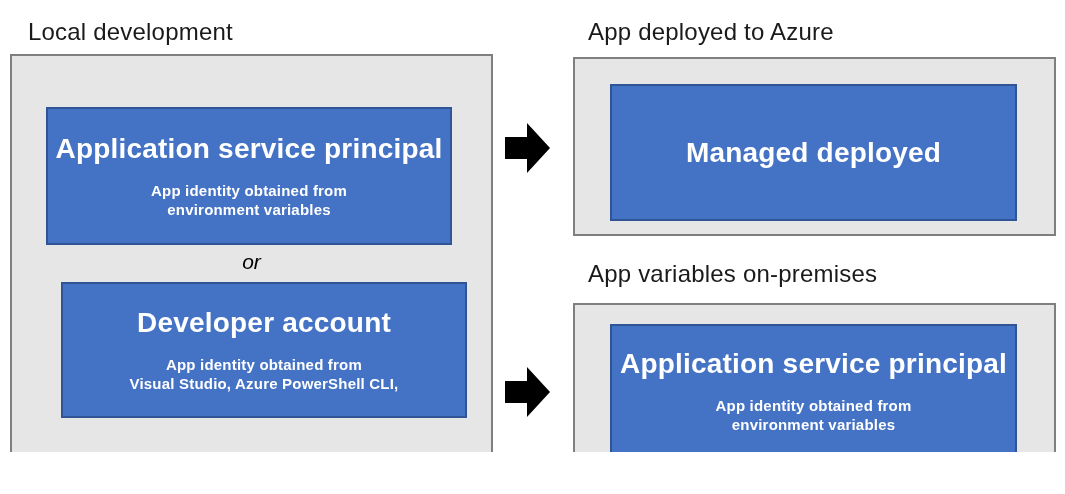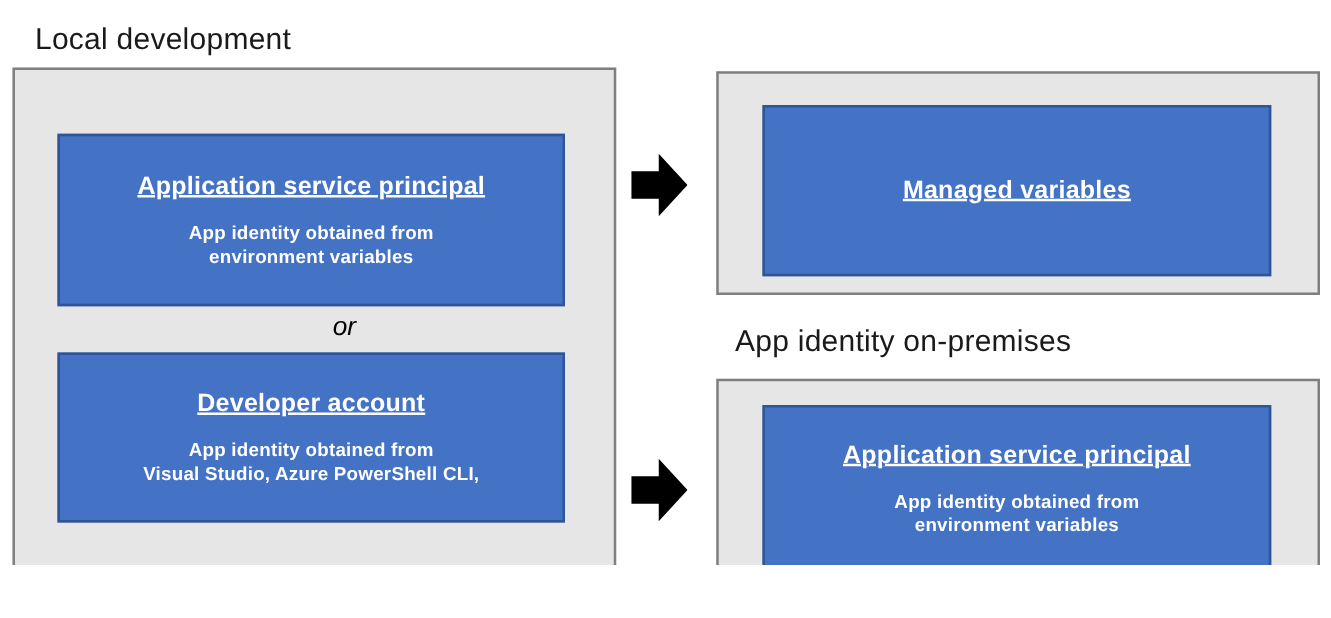--- a/index.html
+++ b/index.html
@@ -31,41 +31,39 @@
     border: 2px solid #2f5596;
     color: #ffffff;
     display: flex;
     flex-direction: column;
     align-items: center;
     justify-content: center;
     text-align: center;
     gap: 16px;
   }
   .box-title {
-    font-size: 20px;
+    font-size: 28px;
     font-weight: 600;
     letter-spacing: 0.2px;
     white-space: nowrap;
-    text-decoration: underline;
   }
   .box-sub {
     font-size: 15px;
     font-weight: 700;
     line-height: 19px;
     letter-spacing: 0.2px;
   }
   .or-label {
     position: absolute;
     left: 0;
     width: 100%;
     text-align: center;
     font-size: 21px;
     font-style: italic;
     color: #000000;
-    margin-left: 24px;
   }
   .arrow {
     position: absolute;
     width: 45px;
     height: 50px;
   }
 </style>
 </head>
 <body>
 
@@ -78,45 +76,46 @@
     <div class="blue-box" style="left:34px; top:51px; width:406px; height:138px;">
       <div class="box-title">Application service principal</div>
       <div class="box-sub">
         <div>App identity obtained from</div>
         <div>environment variables</div>
       </div>
     </div>
 
     <div class="or-label" style="top:194px;">or</div>
 
-    <div class="blue-box" style="left:34px; top:226px; width:406px; height:136px;">
+    <div class="blue-box" style="left:49px; top:226px; width:406px; height:136px;">
       <div class="box-title">Developer account</div>
       <div class="box-sub">
         <div>App identity obtained from</div>
         <div>Visual Studio, Azure PowerShell CLI,</div>
       </div>
     </div>
   </div>
 
   <svg class="arrow" style="left:505px; top:123px;" viewBox="0 0 45 50" aria-hidden="true">
     <polygon points="0,14 22,14 22,0 45,25 22,50 22,36 0,36" fill="#000000"></polygon>
   </svg>
 
   <svg class="arrow" style="left:505px; top:367px;" viewBox="0 0 45 50" aria-hidden="true">
     <polygon points="0,14 22,14 22,0 45,25 22,50 22,36 0,36" fill="#000000"></polygon>
   </svg>
 
+  <div class="heading" style="left:588px; top:18px;">App deployed to Azure</div>
 
   <div class="container" style="left:573px; top:57px; width:483px; height:179px;">
     <div class="blue-box" style="left:35px; top:25px; width:407px; height:137px;">
-      <div class="box-title">Managed variables</div>
+      <div class="box-title">Managed deployed</div>
     </div>
   </div>
 
-  <div class="heading" style="left:588px; top:260px;">App identity on-premises</div>
+  <div class="heading" style="left:588px; top:260px;">App variables on-premises</div>
 
   <div class="container" style="left:573px; top:303px; width:483px; height:178px;">
     <div class="blue-box" style="left:35px; top:19px; width:407px; height:134px;">
       <div class="box-title">Application service principal</div>
       <div class="box-sub">
         <div>App identity obtained from</div>
         <div>environment variables</div>
       </div>
     </div>
   </div>

